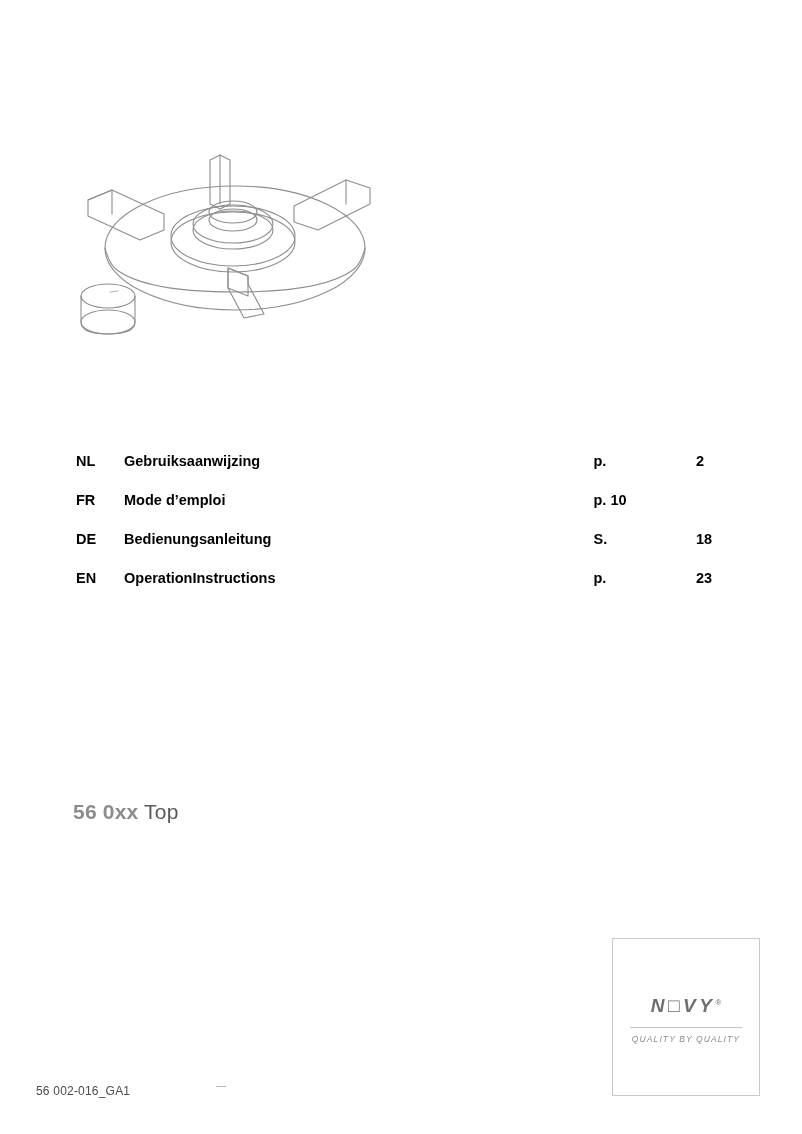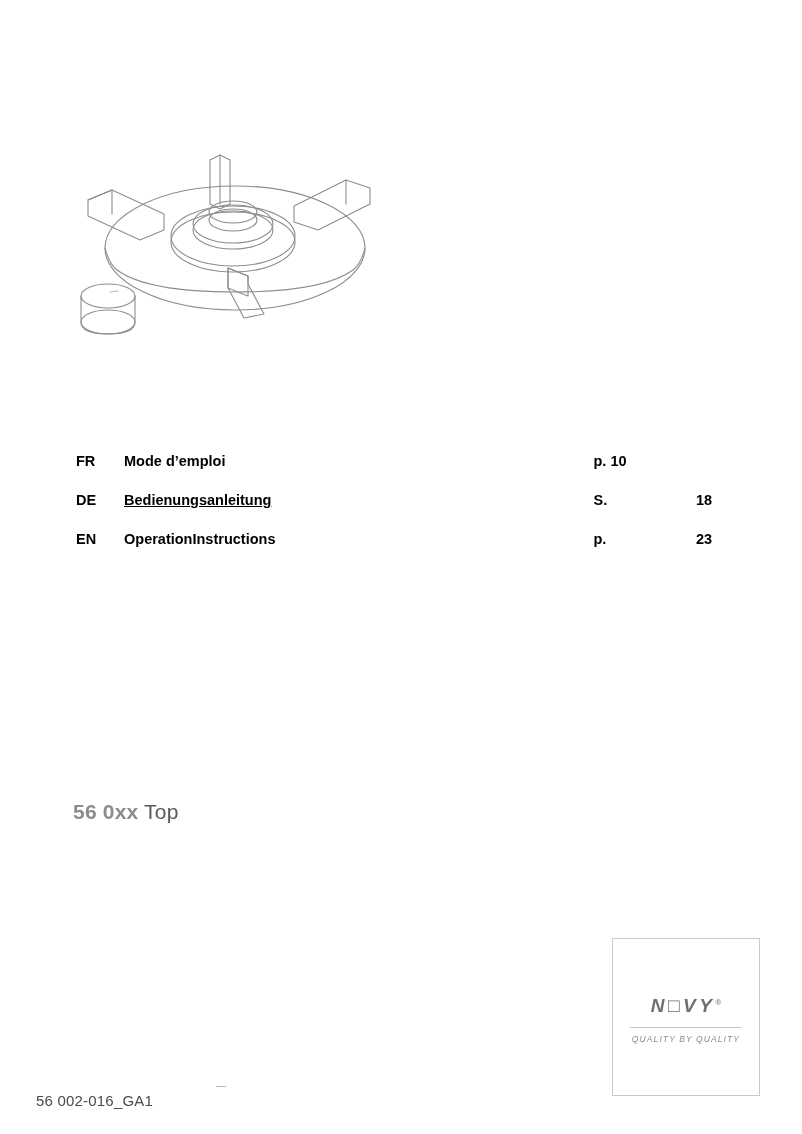--- a/index.html
+++ b/index.html
@@ -48,21 +48,21 @@
 
   
   .r-nl .col-title { padding-left: 167px; }
   .r-nl .col-pfx   { padding-left: 200px; }
   .r-nl .col-num   { padding-left: 46px; }
 
   .r-fr .col-title { padding-left: 47px; }
   .r-fr .col-pfx   { padding-left: 40px; margin-left: 40px; }
   .r-fr .col-num   { padding-left: 0px; }
 
-  .r-de .col-title { padding-left: 167px; text-decoration: underline; }
+  .r-de .col-title { padding-left: 167px; }
   .r-de .col-pfx   { padding-left: 236px; }
   .r-de .col-num   { padding-left: 47px; }
 
   .r-en .col-title { padding-left: 117px; }
   .r-en .col-pfx   { padding-left: 248px; }
   .r-en .col-num   { padding-left: 47px; }
 
   .en-sub { }
 
   
@@ -80,24 +80,23 @@
   #model-line .model-name {
     font-weight: normal;
     color: #5a5a5a;
   }
 
   
   #doc-code {
     position: absolute;
     left: 36px;
     top: 1084px;
-    font-size: 15px;
+    font-size: 12px;
     color: #4a4a4a;
     letter-spacing: 0.2px;
-    margin-top: 8px;
   }
 
   #stray-mark {
     position: absolute;
     left: 216px;
     top: 1086px;
     width: 10px;
     height: 1px;
     background: #b9b9b9;
   }
@@ -178,20 +177,26 @@
 
     <ellipse cx="38" cy="196" rx="27" ry="12" stroke="#8d8d8d"></ellipse>
     <path d="M11 196 l0 26 q0 12 27 12 q27 0 27 -12 l0 -26" stroke="#8d8d8d"></path>
     <ellipse cx="38" cy="222" rx="27" ry="12" stroke="#8d8d8d"></ellipse>
     <path d="M40 192 l8 -1" stroke="#adadad" stroke-width="0.9"></path>
   </svg>
 </div>
 
 <table id="lang-table">
   <tbody>
+    <tr class="r-nl">
+      <td class="col-code">NL</td>
+      <td class="col-title">Gebruiksaanwijzing</td>
+      <td class="col-pfx">p.</td>
+      <td class="col-num">2</td>
+    </tr>
     <tr class="r-fr">
       <td class="col-code">FR</td>
       <td class="col-title">Mode d’emploi</td>
       <td class="col-pfx">p. 10</td>
       <td class="col-num"></td>
     </tr>
     <tr class="r-de">
       <td class="col-code">DE</td>
       <td class="col-title">Bedienungsanleitung</td>
       <td class="col-pfx">S.</td>

